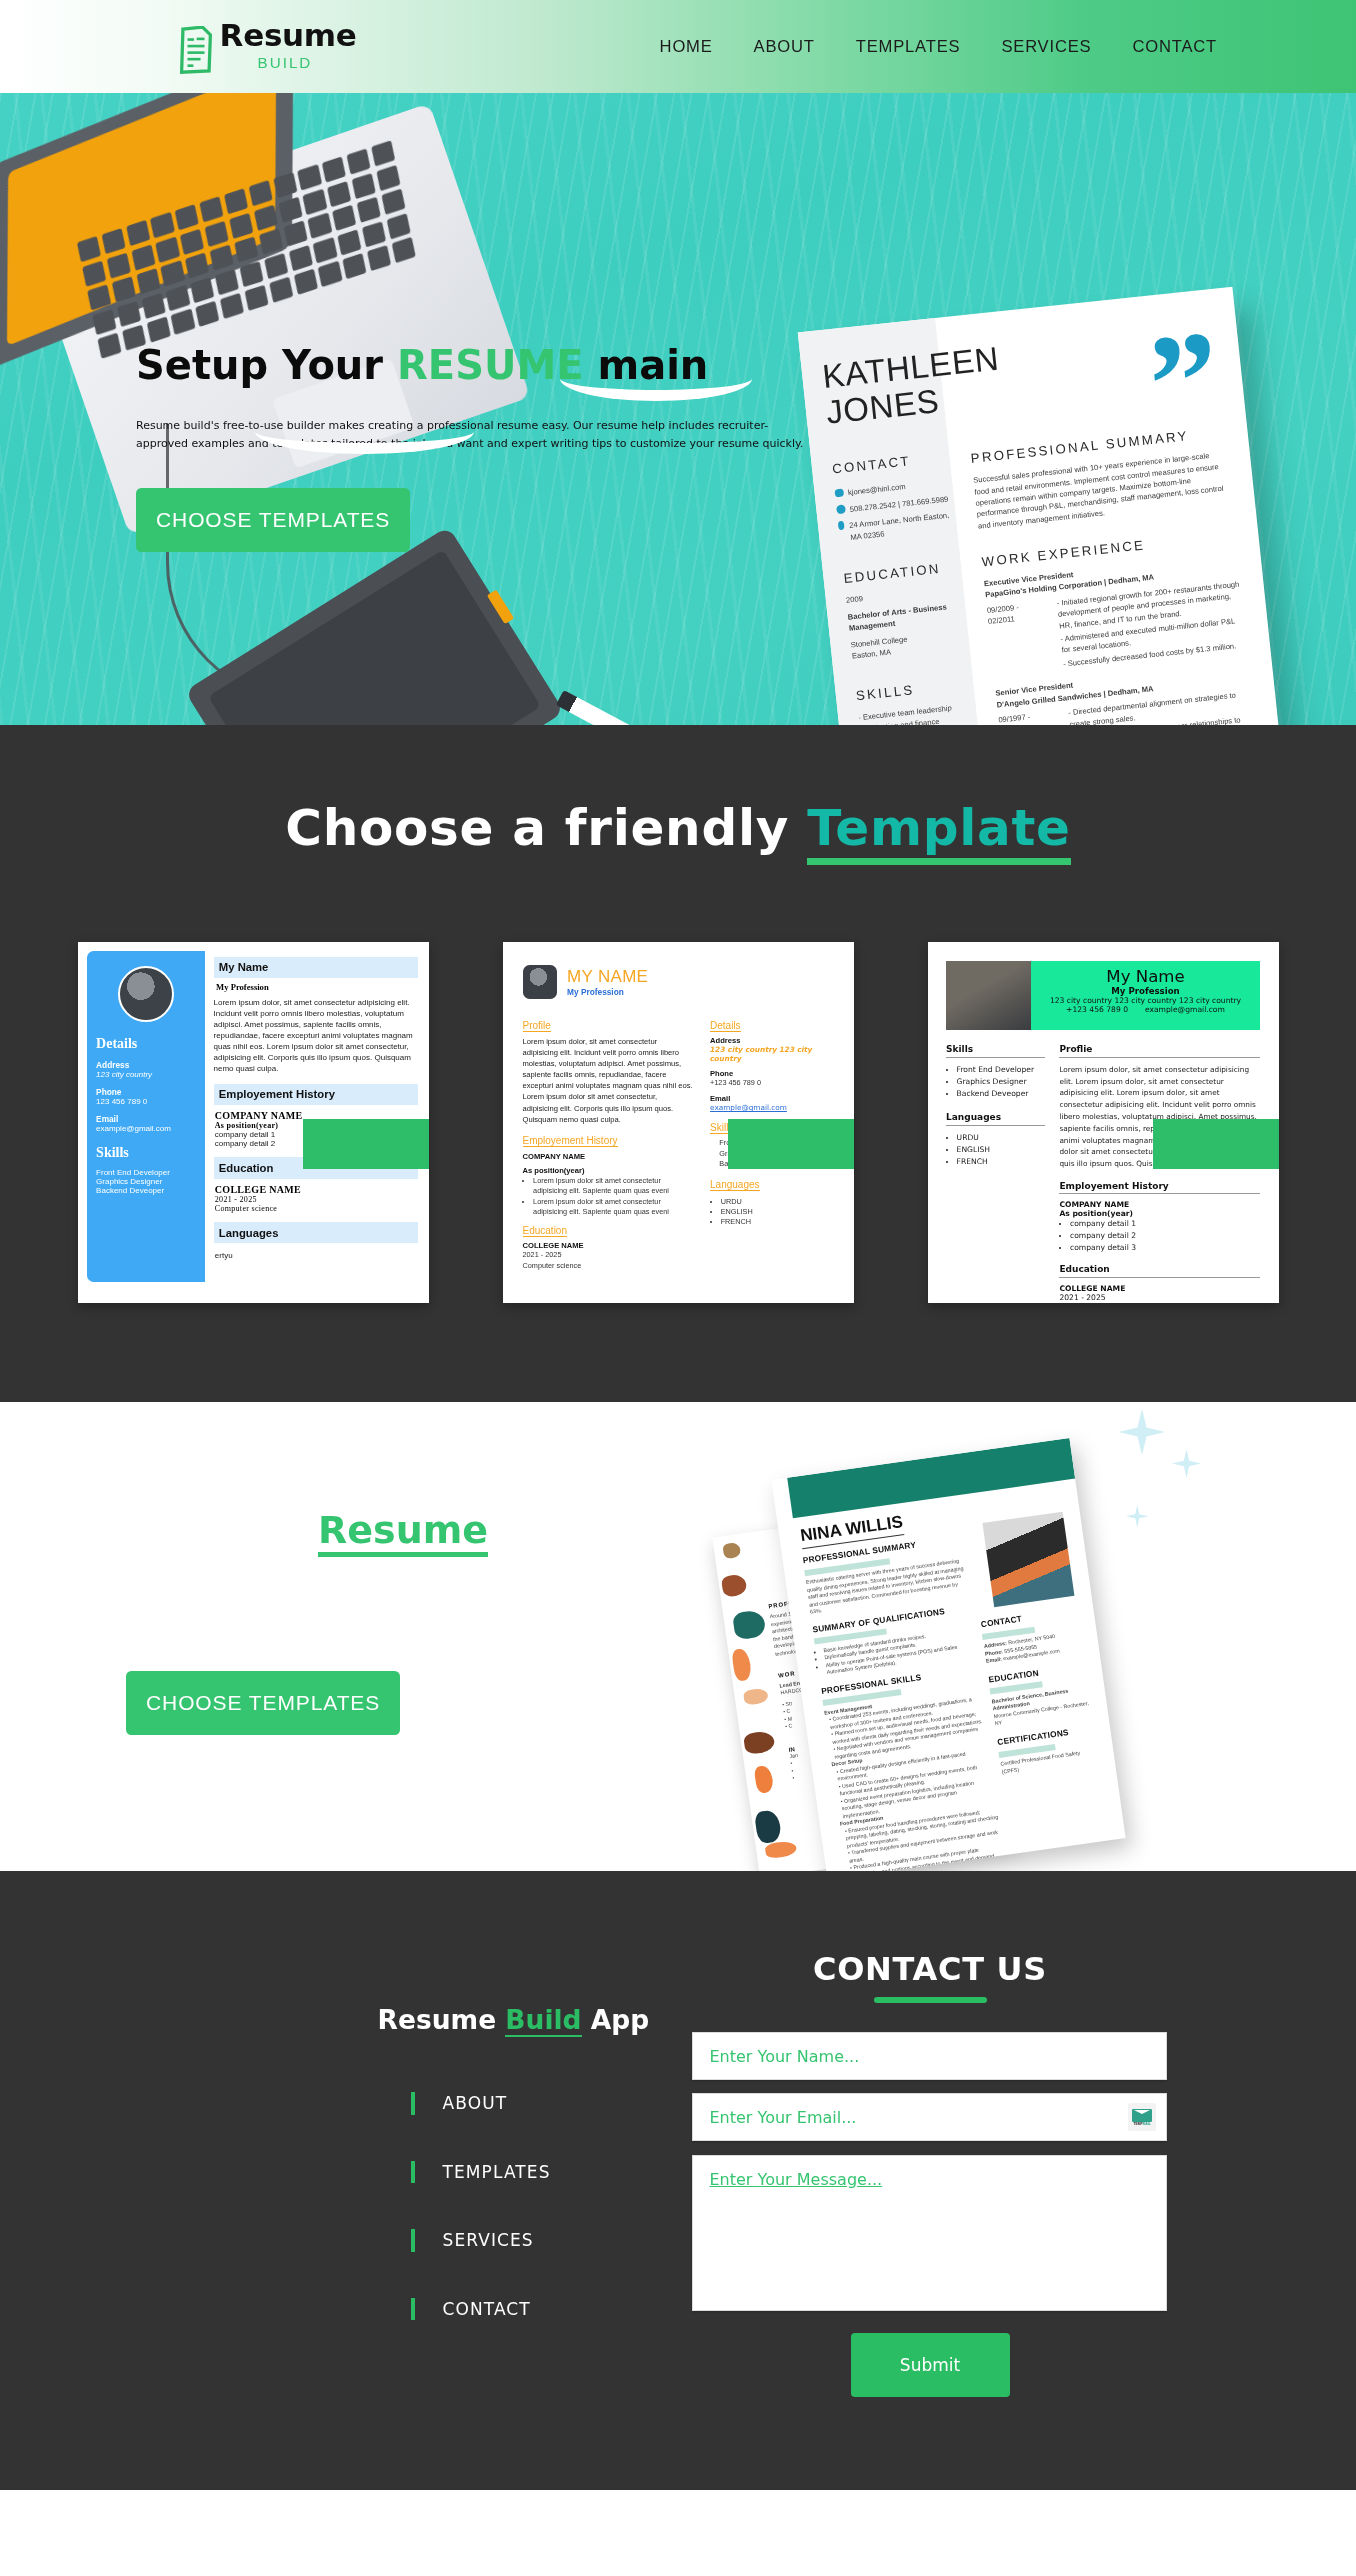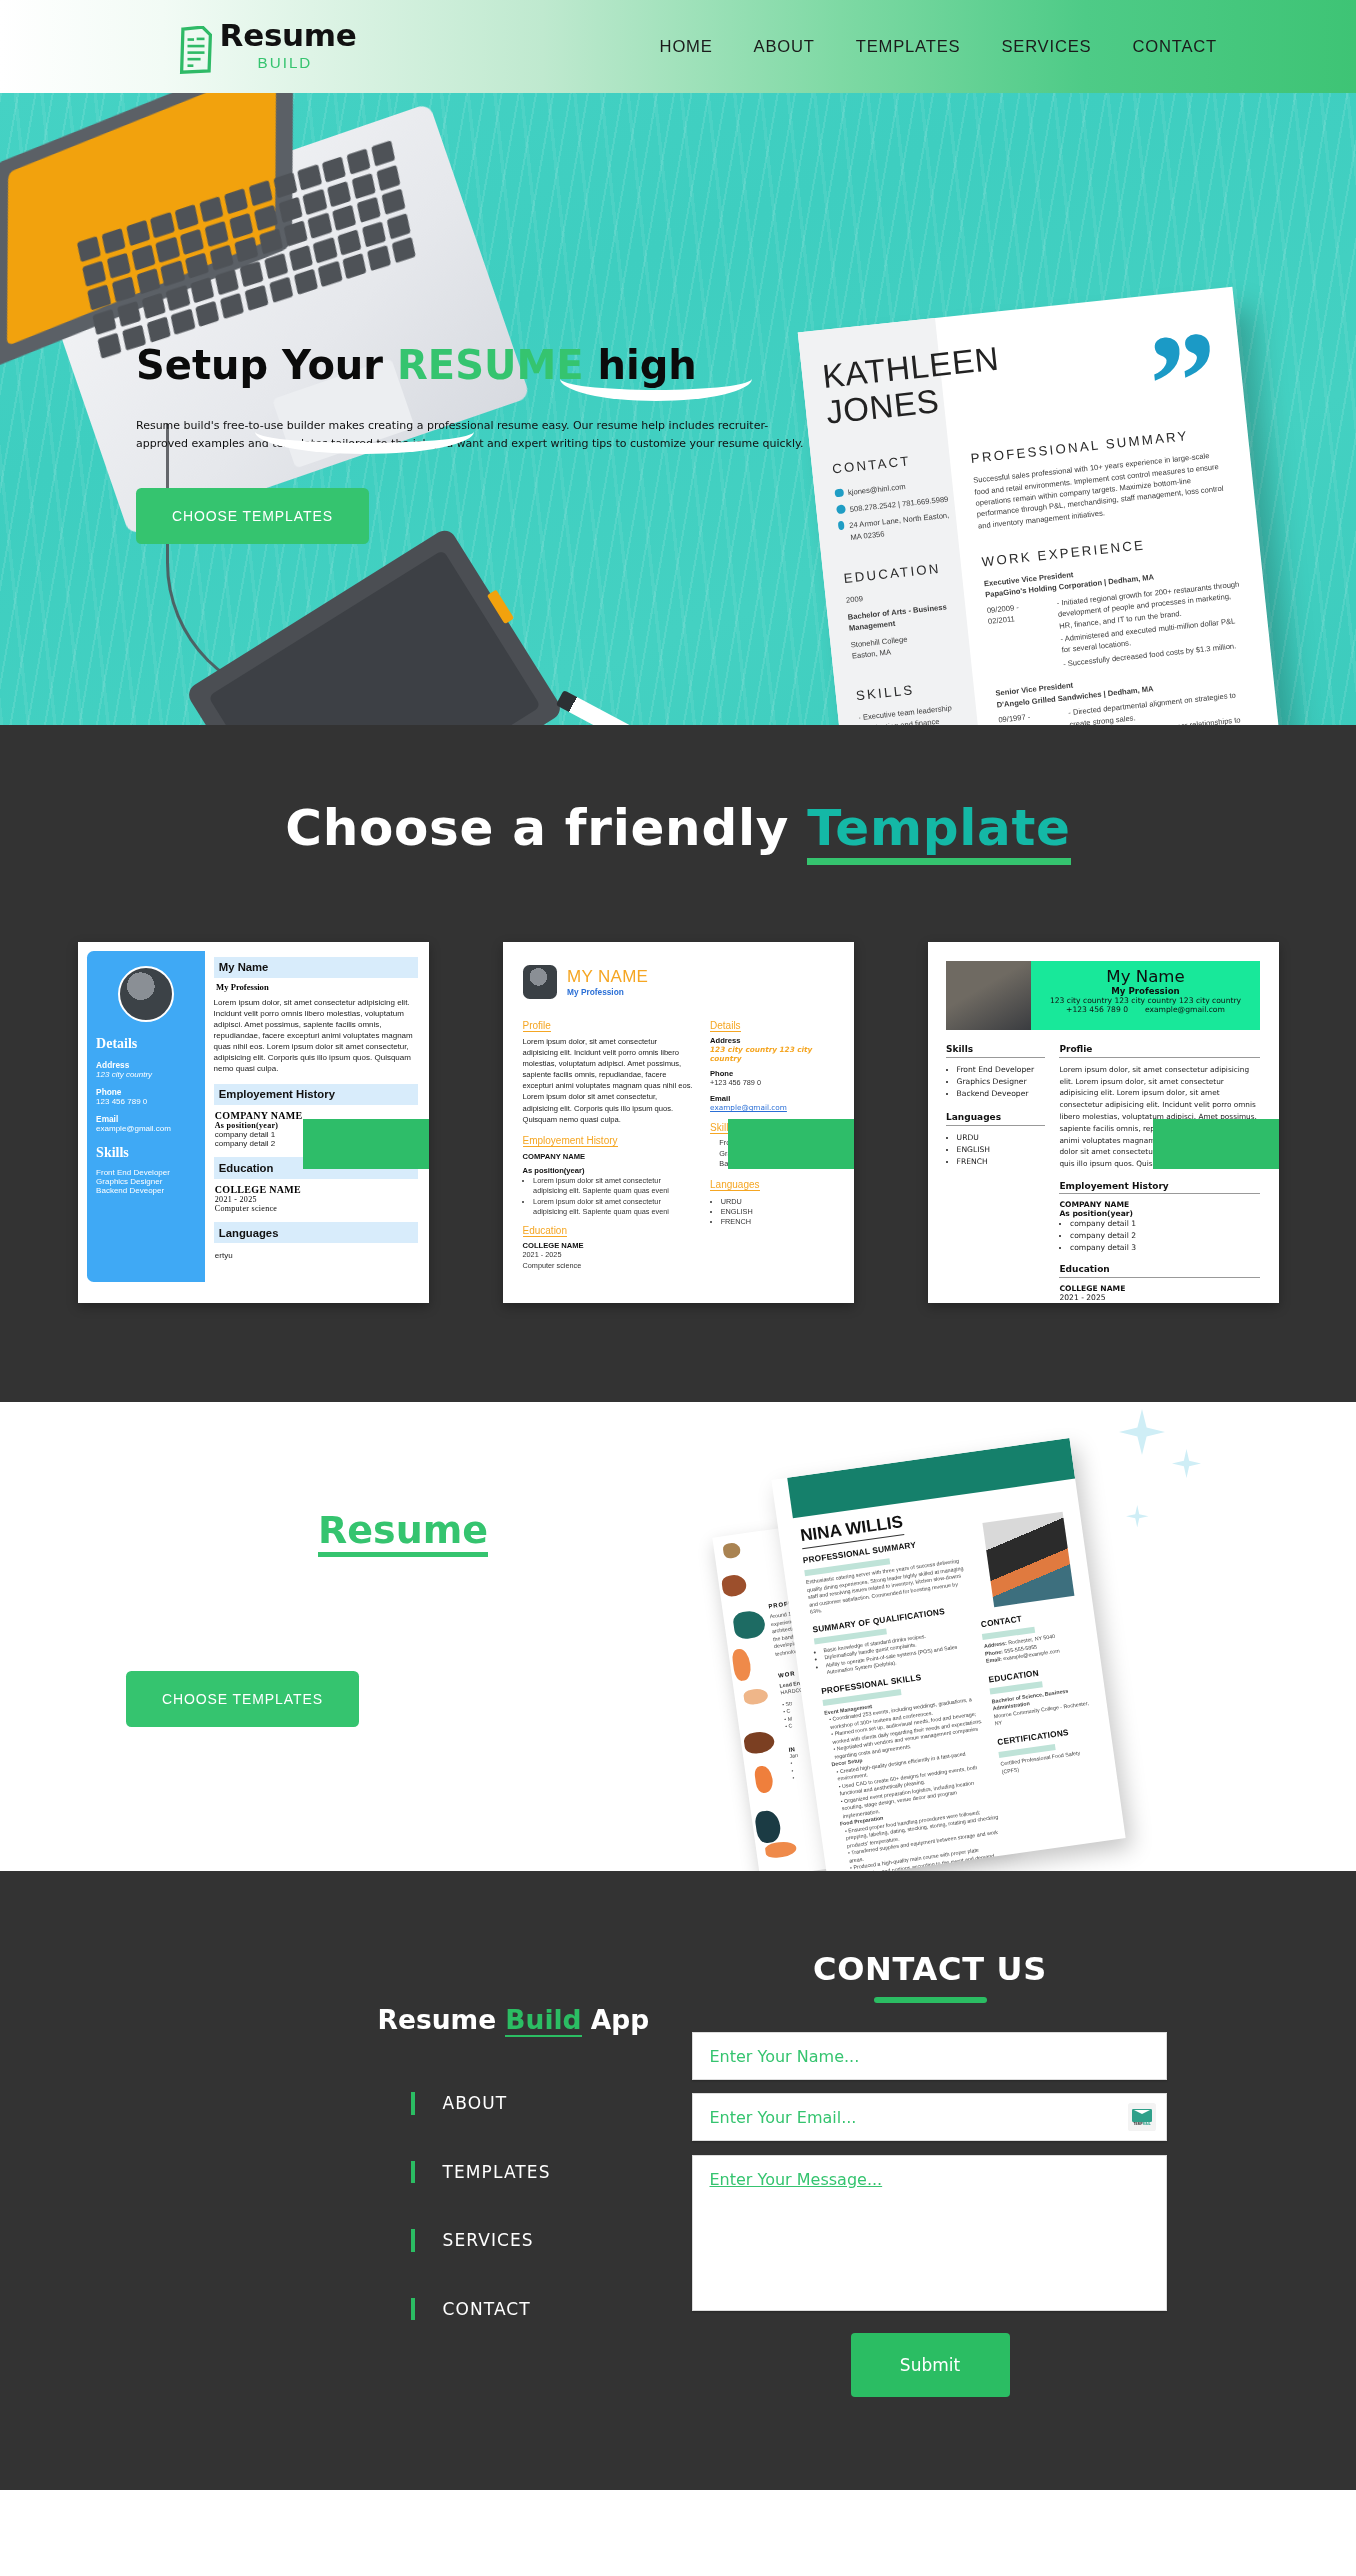--- a/index.html
+++ b/index.html
@@ -183,23 +183,23 @@
     color: #111111;
     margin-top: 25px;
     max-width: 670px;
   }
   .btn-green {
     display: inline-block;
     margin-top: 36px;
     background: #35c46f;
     color: #ffffff;
     font-family: "Liberation Sans", sans-serif;
-    font-size: 14px;
+    font-size: 21px;
     letter-spacing: 0.9px;
-    padding: 20px 36px;
+    padding: 20px 20px;
     border: none;
     border-radius: 5.3px;
     cursor: pointer;
   }
 
   
   .hero-resume {
     position: absolute;
     right: 93px; top: 215px;
     width: 437px; height: 563px;
@@ -536,21 +536,21 @@
     <div class="laptop-track"></div>
   </div>
   <div class="cable"></div>
   <div class="tablet">
       <span class="tablet-btn"></span>
     </div>
   <div class="pen"></div>
 
   <div class="hero-inner">
     <h1 class="hero-h1">
-      <span>Setup Your </span><span class="accent">RESUME</span><span> high</span><br>
+      <span>Setup Your </span><span class="accent">RESUME</span><span> main</span><br>
       <span class="swoosh s1"></span>
       <span class="swoosh s2"></span>
     </h1>
     <p class="hero-p">Resume build's free-to-use builder makes creating a professional resume easy. Our resume help includes recruiter-approved examples and templates tailored to the job you want and expert writing tips to customize your resume quickly.</p>
     <button class="btn-green">CHOOSE TEMPLATES</button>
   </div>
 
   <div class="hero-resume">
     <div class="shadowcard"></div>
     <div class="hr-left"></div>

